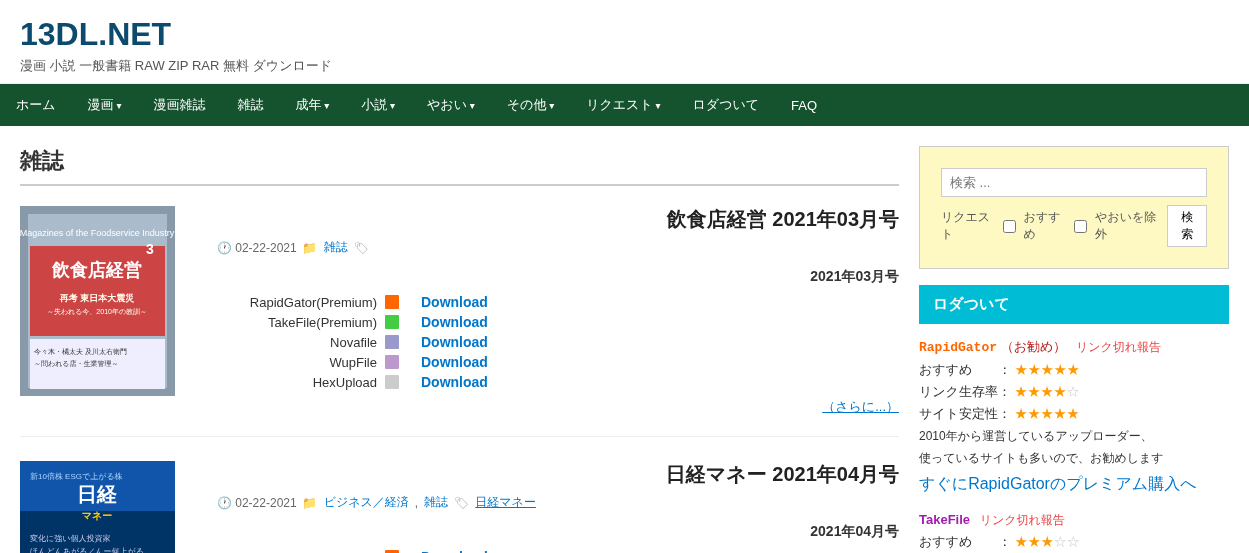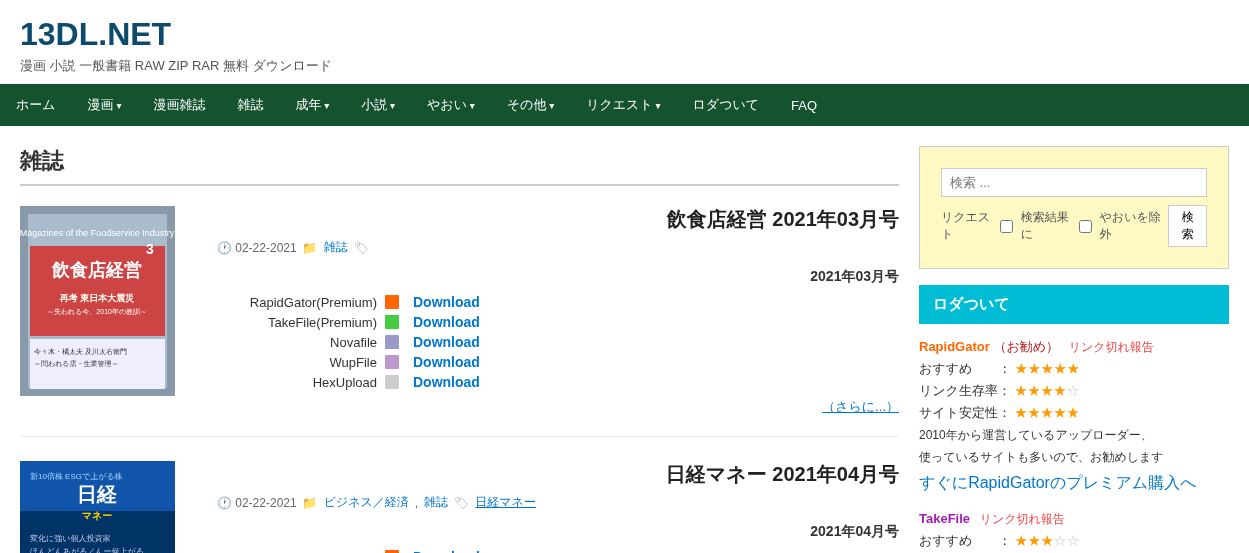--- a/index.html
+++ b/index.html
@@ -29,41 +29,41 @@
     .article-body { flex: 1; text-align: right; }
     .article-title { font-size: 20px; font-weight: bold; margin-bottom: 6px; color: #222; }
     .article-meta { font-size: 12px; color: #666; margin-bottom: 12px; display: flex; align-items: center; gap: 6px; }
     .article-meta .category-link { color: #0077cc; text-decoration: none; }
     .article-meta .tag-icon { color: #aaa; }
     .article-tag { color: #0077cc; font-size: 12px; }
 
     .download-section-label { font-weight: bold; font-size: 14px; margin-bottom: 8px; }
     .download-row { display: flex; align-items: center; margin-bottom: 4px; gap: 8px; }
     .download-row .host { width: 160px; font-size: 13px; color: #333; }
-    .dl-btn { display: inline-flex; align-items: center; gap: 14px; font-weight: bold; color: #0077cc; font-size: 14px; cursor: pointer; text-decoration: none; }
+    .dl-btn { display: inline-flex; align-items: center; gap: 22px; font-weight: bold; color: #0077cc; font-size: 14px; cursor: pointer; text-decoration: none; }
     .color-square { width: 14px; height: 14px; display: inline-block; border-radius: 1px; }
     .orange { background: #f60; }
     .green { background: #4c4; }
     .purple { background: #99c; }
     .lavender { background: #bb99cc; }
     .gray { background: #ccc; }
 
     .more-link { color: #0077cc; font-size: 13px; cursor: pointer; margin-top: 4px; display: inline-block; }
 
     
     .search-box { border: 1px solid #ccc; padding: 21px; margin-bottom: 16px; background: #fef9c3; }
     .search-input { width: 100%; border: 1px solid #ccc; padding: 6px 8px; font-size: 13px; margin-bottom: 8px; }
     .search-options { font-size: 12px; color: #555; display: flex; align-items: center; gap: 6px; }
     .search-options input { margin-right: 2px; }
     .search-btn { background: #fff; border: 1px solid #ccc; padding: 3px 8px; font-size: 12px; cursor: pointer; }
 
     .sidebar-section { background: #00bcd4; color: #fff; font-size: 15px; font-weight: bold; padding: 10px 14px; margin-bottom: 12px; }
 
     .sidebar-uploader { margin-bottom: 12px; font-size: 13px; line-height: 1.7; }
-    .uploader-name { color: #f60; font-weight: bold; }
+    .uploader-name { color: #f60; font-weight: bold; font-family: Liberation Mono, monospace; }
     .uploader-name-green { color: #a21caf; font-weight: bold; }
     .report-link { color: #e44; font-size: 12px; text-decoration: none; margin-left: 6px; }
     .stars { color: #f90; }
     .sidebar-text { font-size: 12px; line-height: 1.6; color: #333; }
     .premium-link { color: #0077cc; font-size: 16px; text-decoration: none; }
 
     
     .thumb-svg { width: 155px; height: 190px; }
   </style>
 </head>
@@ -196,21 +196,21 @@
     </div>
   </div>
 
   <aside class="sidebar">
 
     <div class="search-box">
       <input class="search-input" type="text" placeholder="検索 ..." style="">
       <div class="search-options">
         <span>リクエスト</span>
         <input type="checkbox" style="">
-        <span>検索結果に</span>
+        <span>おすすめ</span>
         <input type="checkbox" style="">
         <span>やおいを除外</span>
         <button class="search-btn">検索</button>
       </div>
     </div>
 
     <div class="sidebar-section">ロダついて</div>
 
     <div class="sidebar-uploader">
       <span class="uploader-name">RapidGator</span>

